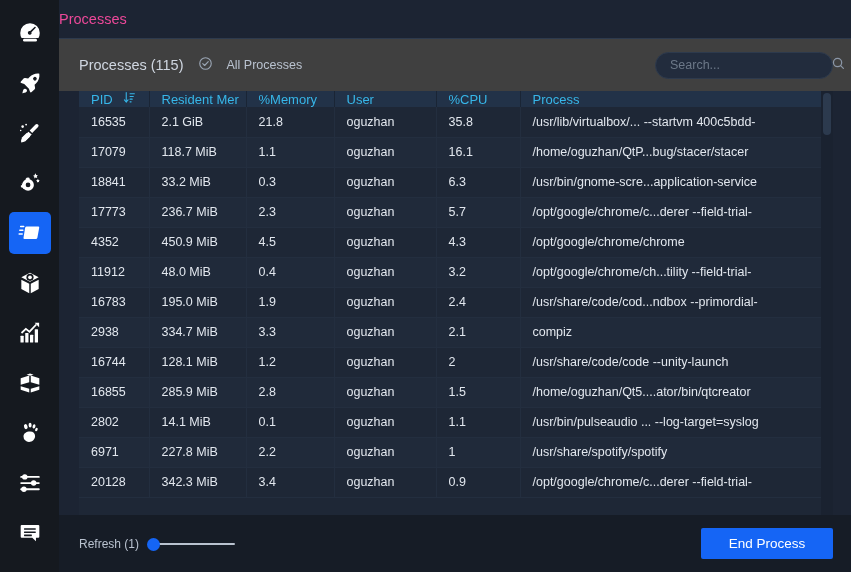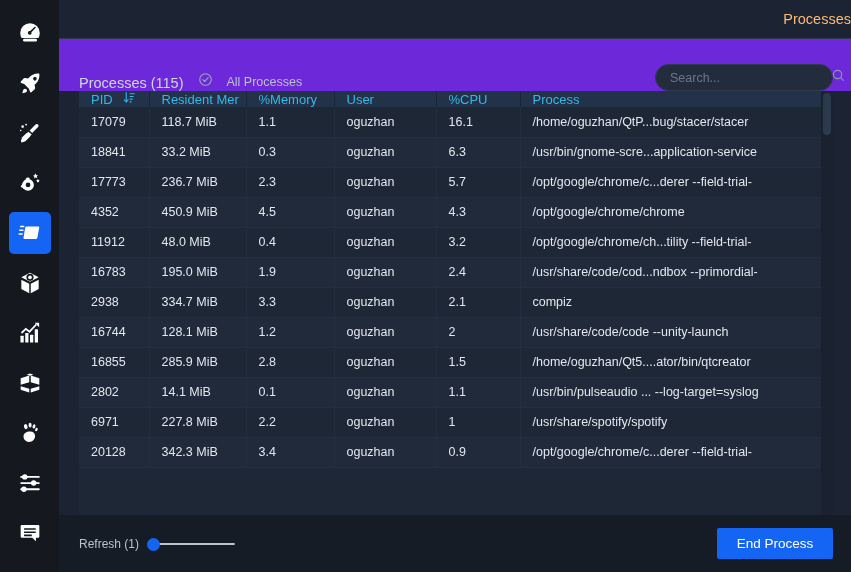--- a/index.html
+++ b/index.html
@@ -45,35 +45,35 @@
     background: #1c2433;
     display: flex;
     flex-direction: column;
     position: relative;
   }
   #titlebar {
     height: 39px;
     flex: 0 0 39px;
     display: flex;
     align-items: center;
-    justify-content: flex-end;
-    color: #fdba74;
+    justify-content: flex-start;
+    color: #ec4899;
     font-size: 14.5px;
     border-bottom: 1px solid #2a3purple;
     border-bottom: 1px solid #2d3a4d;
     background: #1c2433;
   }
 
   #toolbar {
     height: 52px;
     flex: 0 0 52px;
     display: flex;
-    align-items: flex-end;
+    align-items: center;
     padding: 0 18px 0 20px;
-    background: #6d28d9;
+    background: #404040;
   }
   #proc-count {
     color: #cfd6e0;
     font-size: 14.5px;
     margin-right: 14px;
   }
   #all-proc {
     display: flex;
     align-items: center;
     gap: 14px;
@@ -177,21 +177,21 @@
     position: absolute; left: 0; top: 2px;
     width: 13px; height: 13px; border-radius: 50%;
     background: #1565f5;
   }
   #end-btn {
     margin-left: auto;
     background: #1565f5;
     color: #ffffff;
     border: none;
     border-radius: 2px;
-    width: 116px; height: 31px;
+    width: 132px; height: 31px;
     font-size: 13.5px;
     font-family: "Liberation Sans", sans-serif;
     cursor: pointer;
   }
   #watermark {
     position: absolute;
     right: 6px; bottom: 10px;
     color: #b4bcc7;
     font-size: 12.5px;
     opacity: .85;
@@ -406,20 +406,28 @@
                 </th>
                 <th>
                   <div class="th-inner">
                     <span>Process</span>
                   </div>
                 </th>
               </tr>
             </thead>
           <tbody>
               <tr>
+                <td>16535</td>
+                <td>2.1 GiB</td>
+                <td>21.8</td>
+                <td>oguzhan</td>
+                <td>35.8</td>
+                <td>/usr/lib/virtualbox/... --startvm 400c5bdd-</td>
+              </tr>
+              <tr>
                 <td>17079</td>
                 <td>118.7 MiB</td>
                 <td>1.1</td>
                 <td>oguzhan</td>
                 <td>16.1</td>
                 <td>/home/oguzhan/QtP...bug/stacer/stacer</td>
               </tr>
               <tr>
                 <td>18841</td>
                 <td>33.2 MiB</td>

